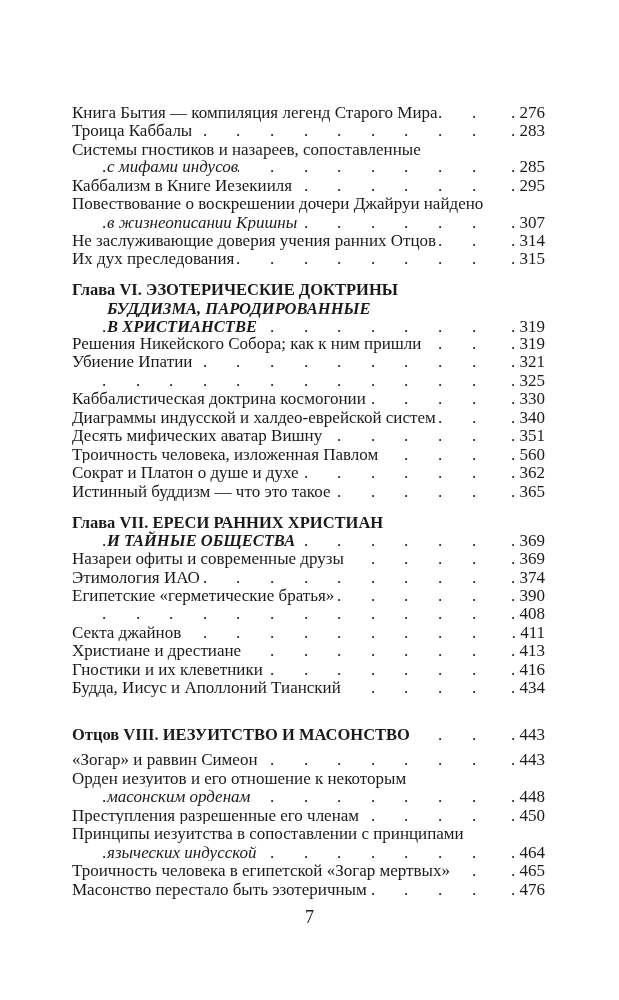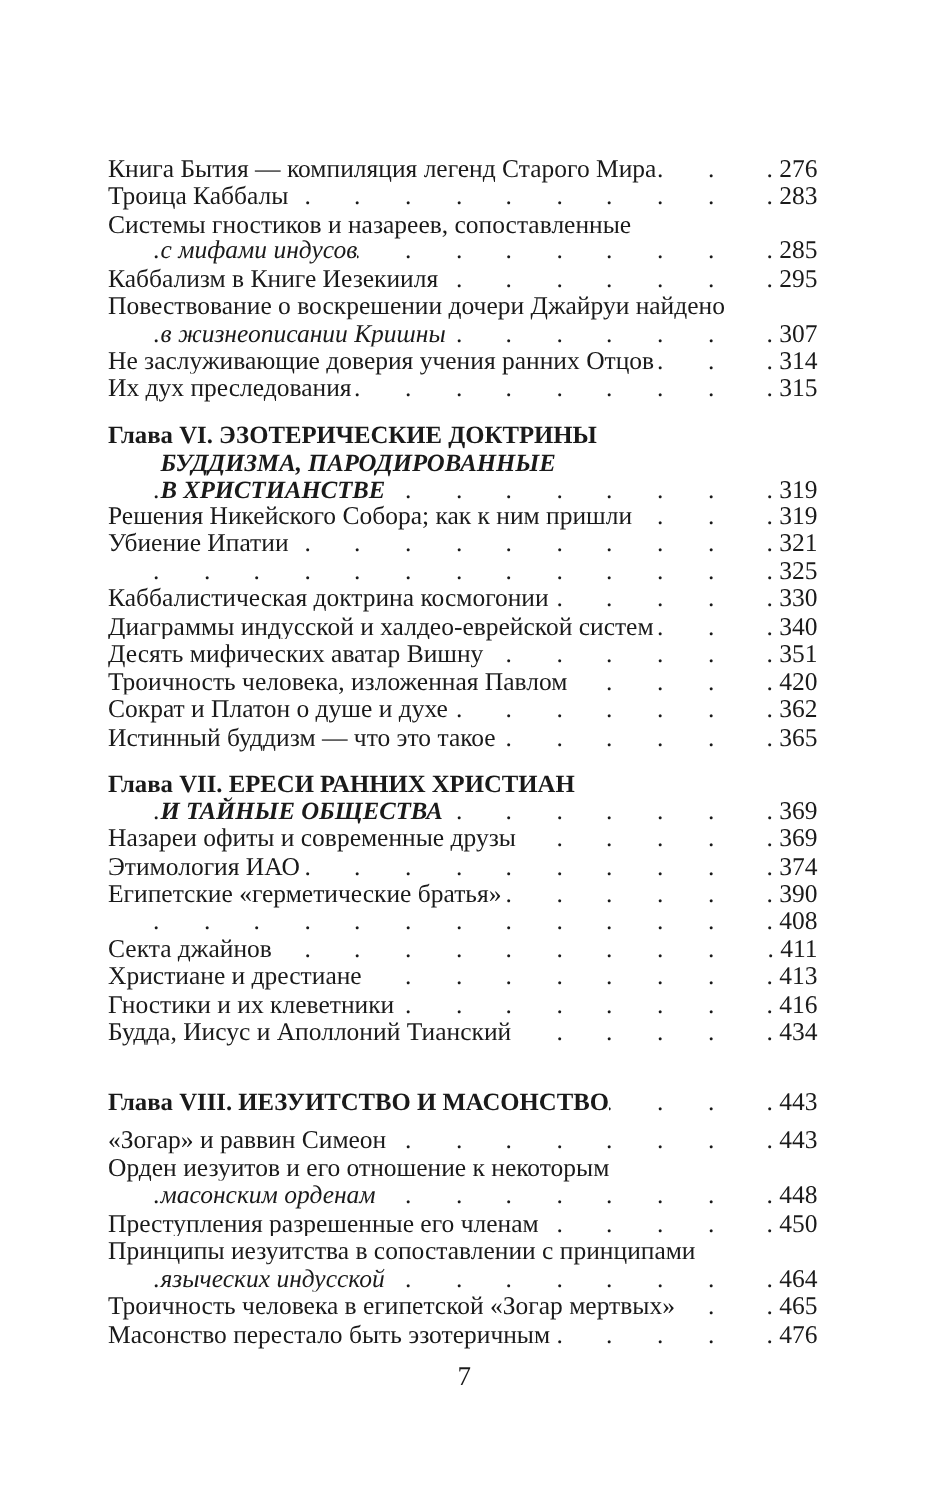--- a/index.html
+++ b/index.html
@@ -279,21 +279,21 @@
         <span style="left: 304px;">.</span>
         <span style="left: 337px;">.</span>
         <span style="left: 371px;">.</span>
         <span style="left: 404px;">.</span>
         <span style="left: 438px;">.</span>
         <span style="left: 472px;">.</span>
       </div>
     </div>
   <div class="line" style="top:445px">
       <span class="txt">Троичность человека, изложенная Павлом</span>
-      <span class="pg">420</span>
+      <span class="pg">560</span>
       <div class="leaders">
         <span style="left: 102px;">.</span>
         <span style="left: 136px;">.</span>
         <span style="left: 169px;">.</span>
         <span style="left: 203px;">.</span>
         <span style="left: 236px;">.</span>
         <span style="left: 270px;">.</span>
         <span style="left: 304px;">.</span>
         <span style="left: 337px;">.</span>
         <span style="left: 371px;">.</span>
@@ -498,21 +498,21 @@
         <span style="left: 304px;">.</span>
         <span style="left: 337px;">.</span>
         <span style="left: 371px;">.</span>
         <span style="left: 404px;">.</span>
         <span style="left: 438px;">.</span>
         <span style="left: 472px;">.</span>
       </div>
     </div>
 
   <div class="line" style="top:725px">
-      <span class="txt bold">Глава VIII. ИЕЗУИТСТВО И МАСОНСТВО</span>
+      <span class="txt bold">Отцов VIII. ИЕЗУИТСТВО И МАСОНСТВО</span>
       <span class="pg">443</span>
       <div class="leaders">
         <span style="left: 102px;">.</span>
         <span style="left: 136px;">.</span>
         <span style="left: 169px;">.</span>
         <span style="left: 203px;">.</span>
         <span style="left: 236px;">.</span>
         <span style="left: 270px;">.</span>
         <span style="left: 304px;">.</span>
         <span style="left: 337px;">.</span>

